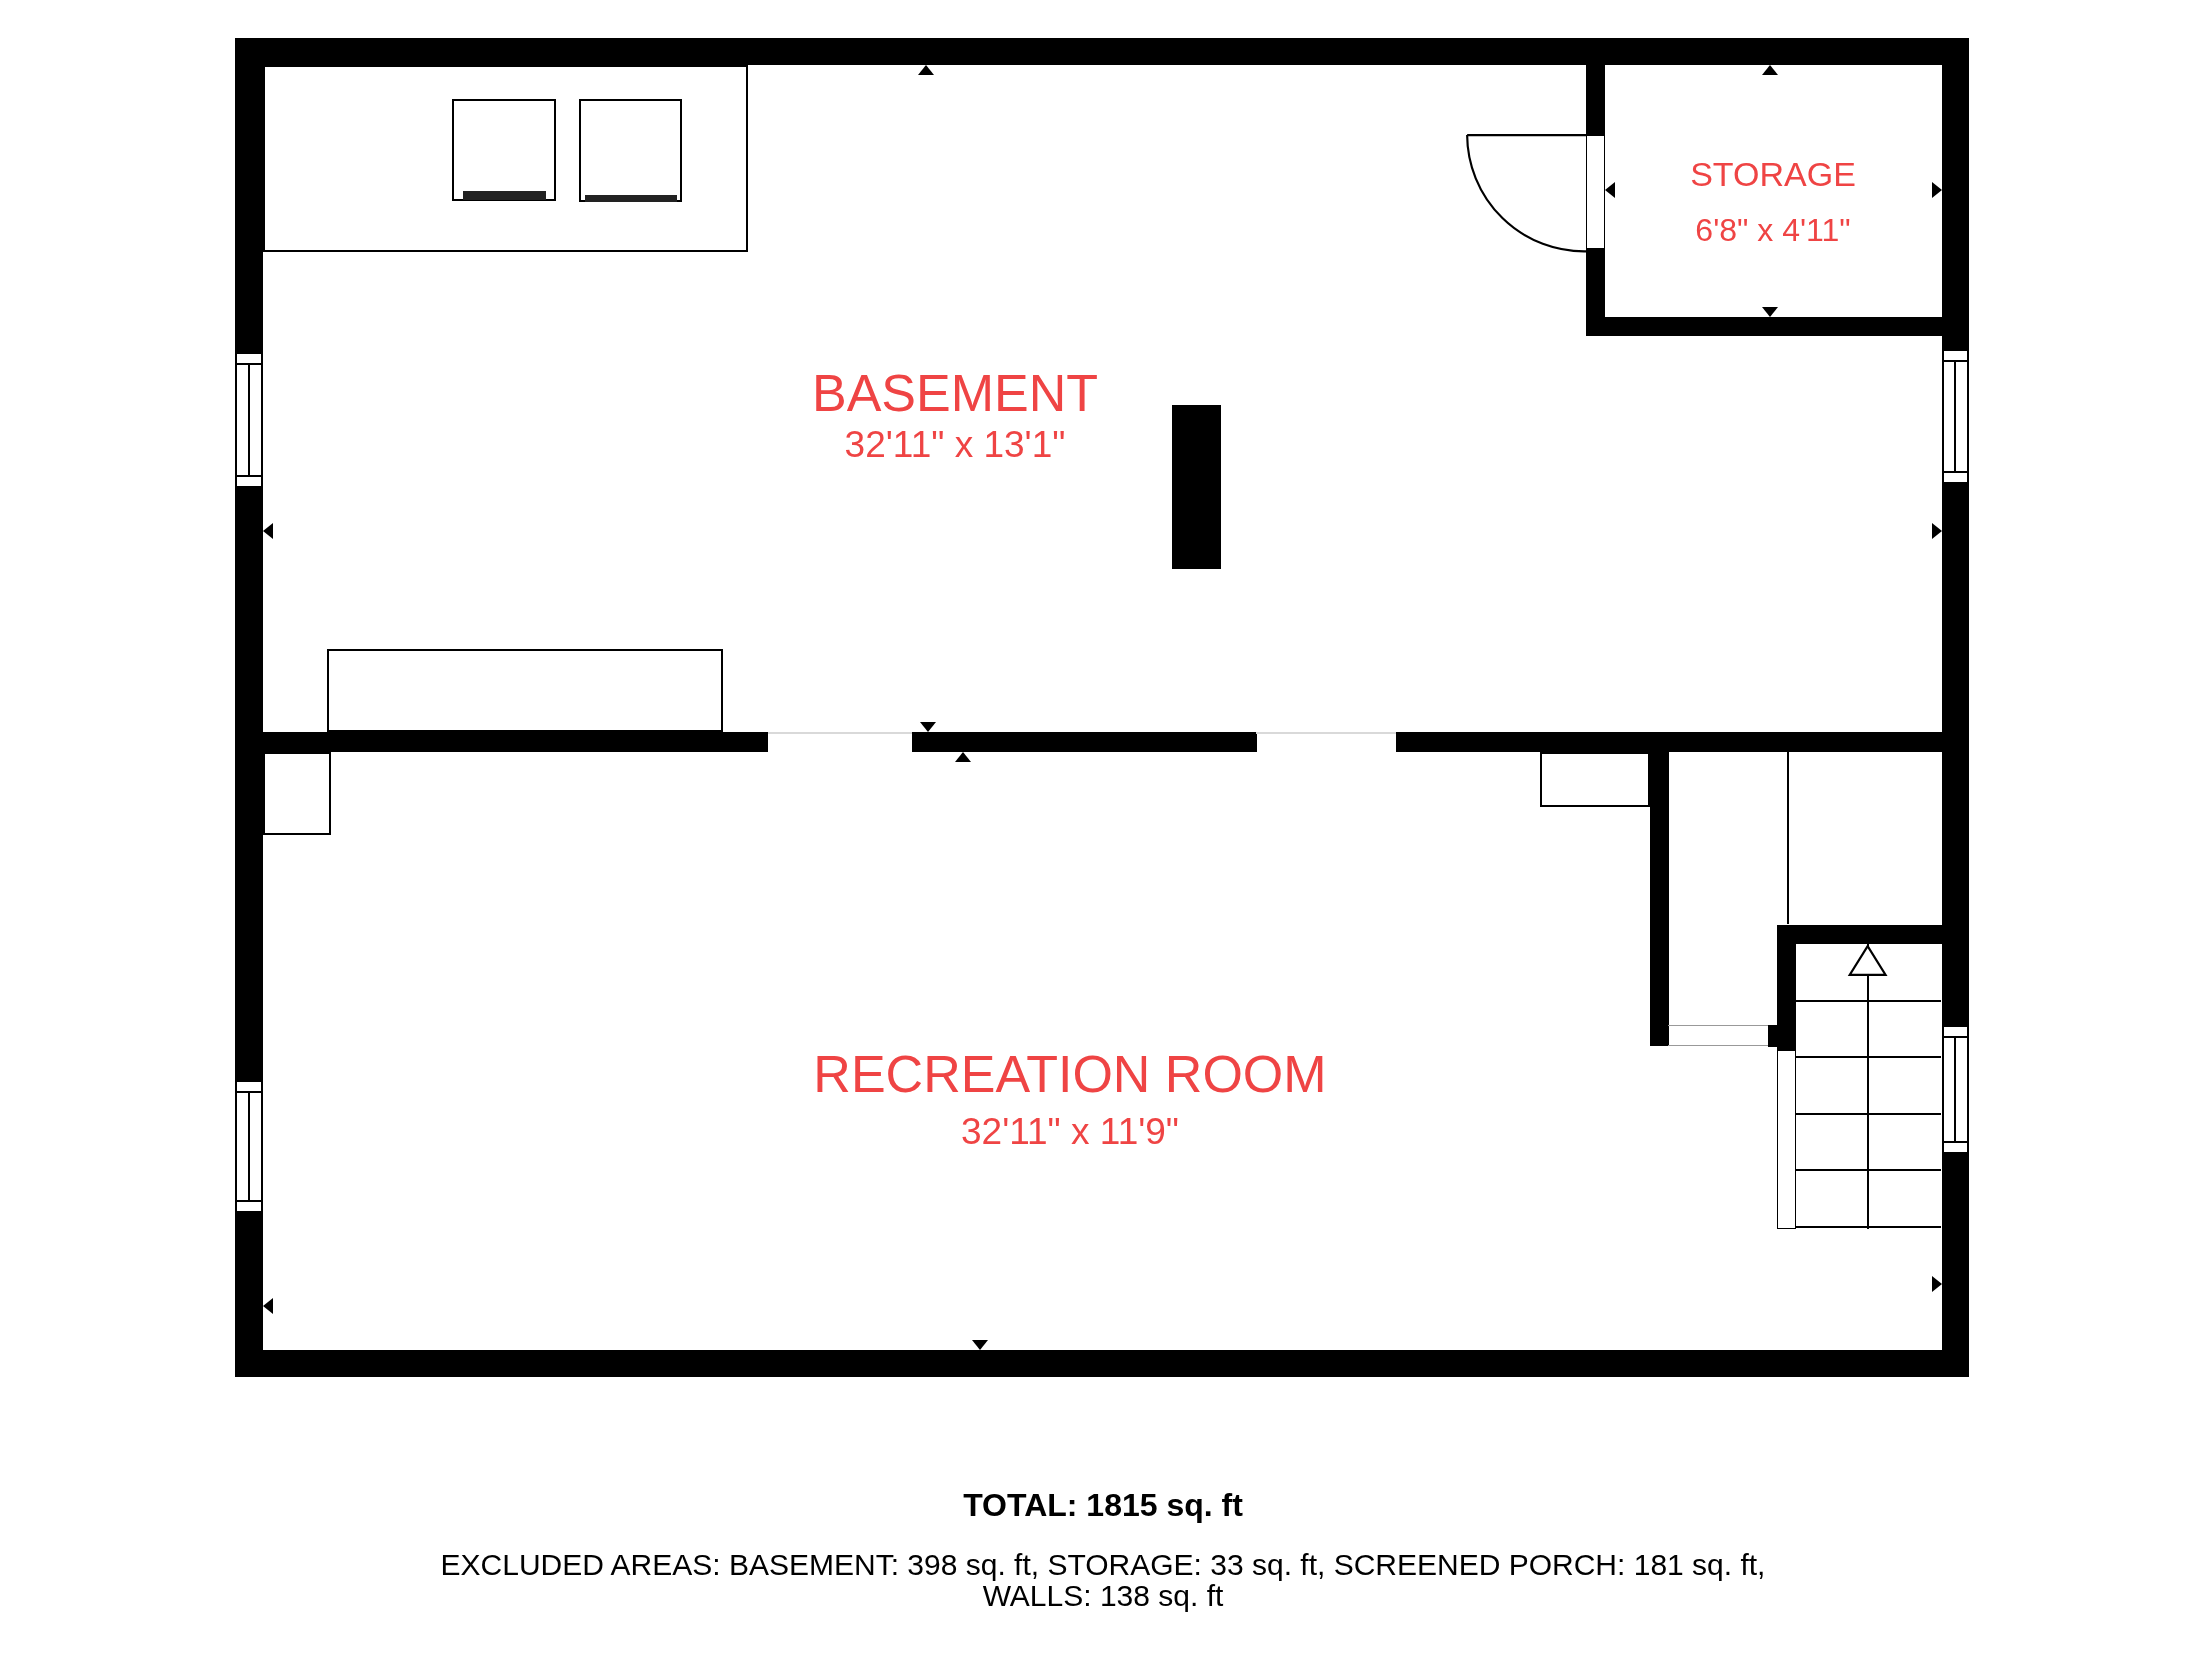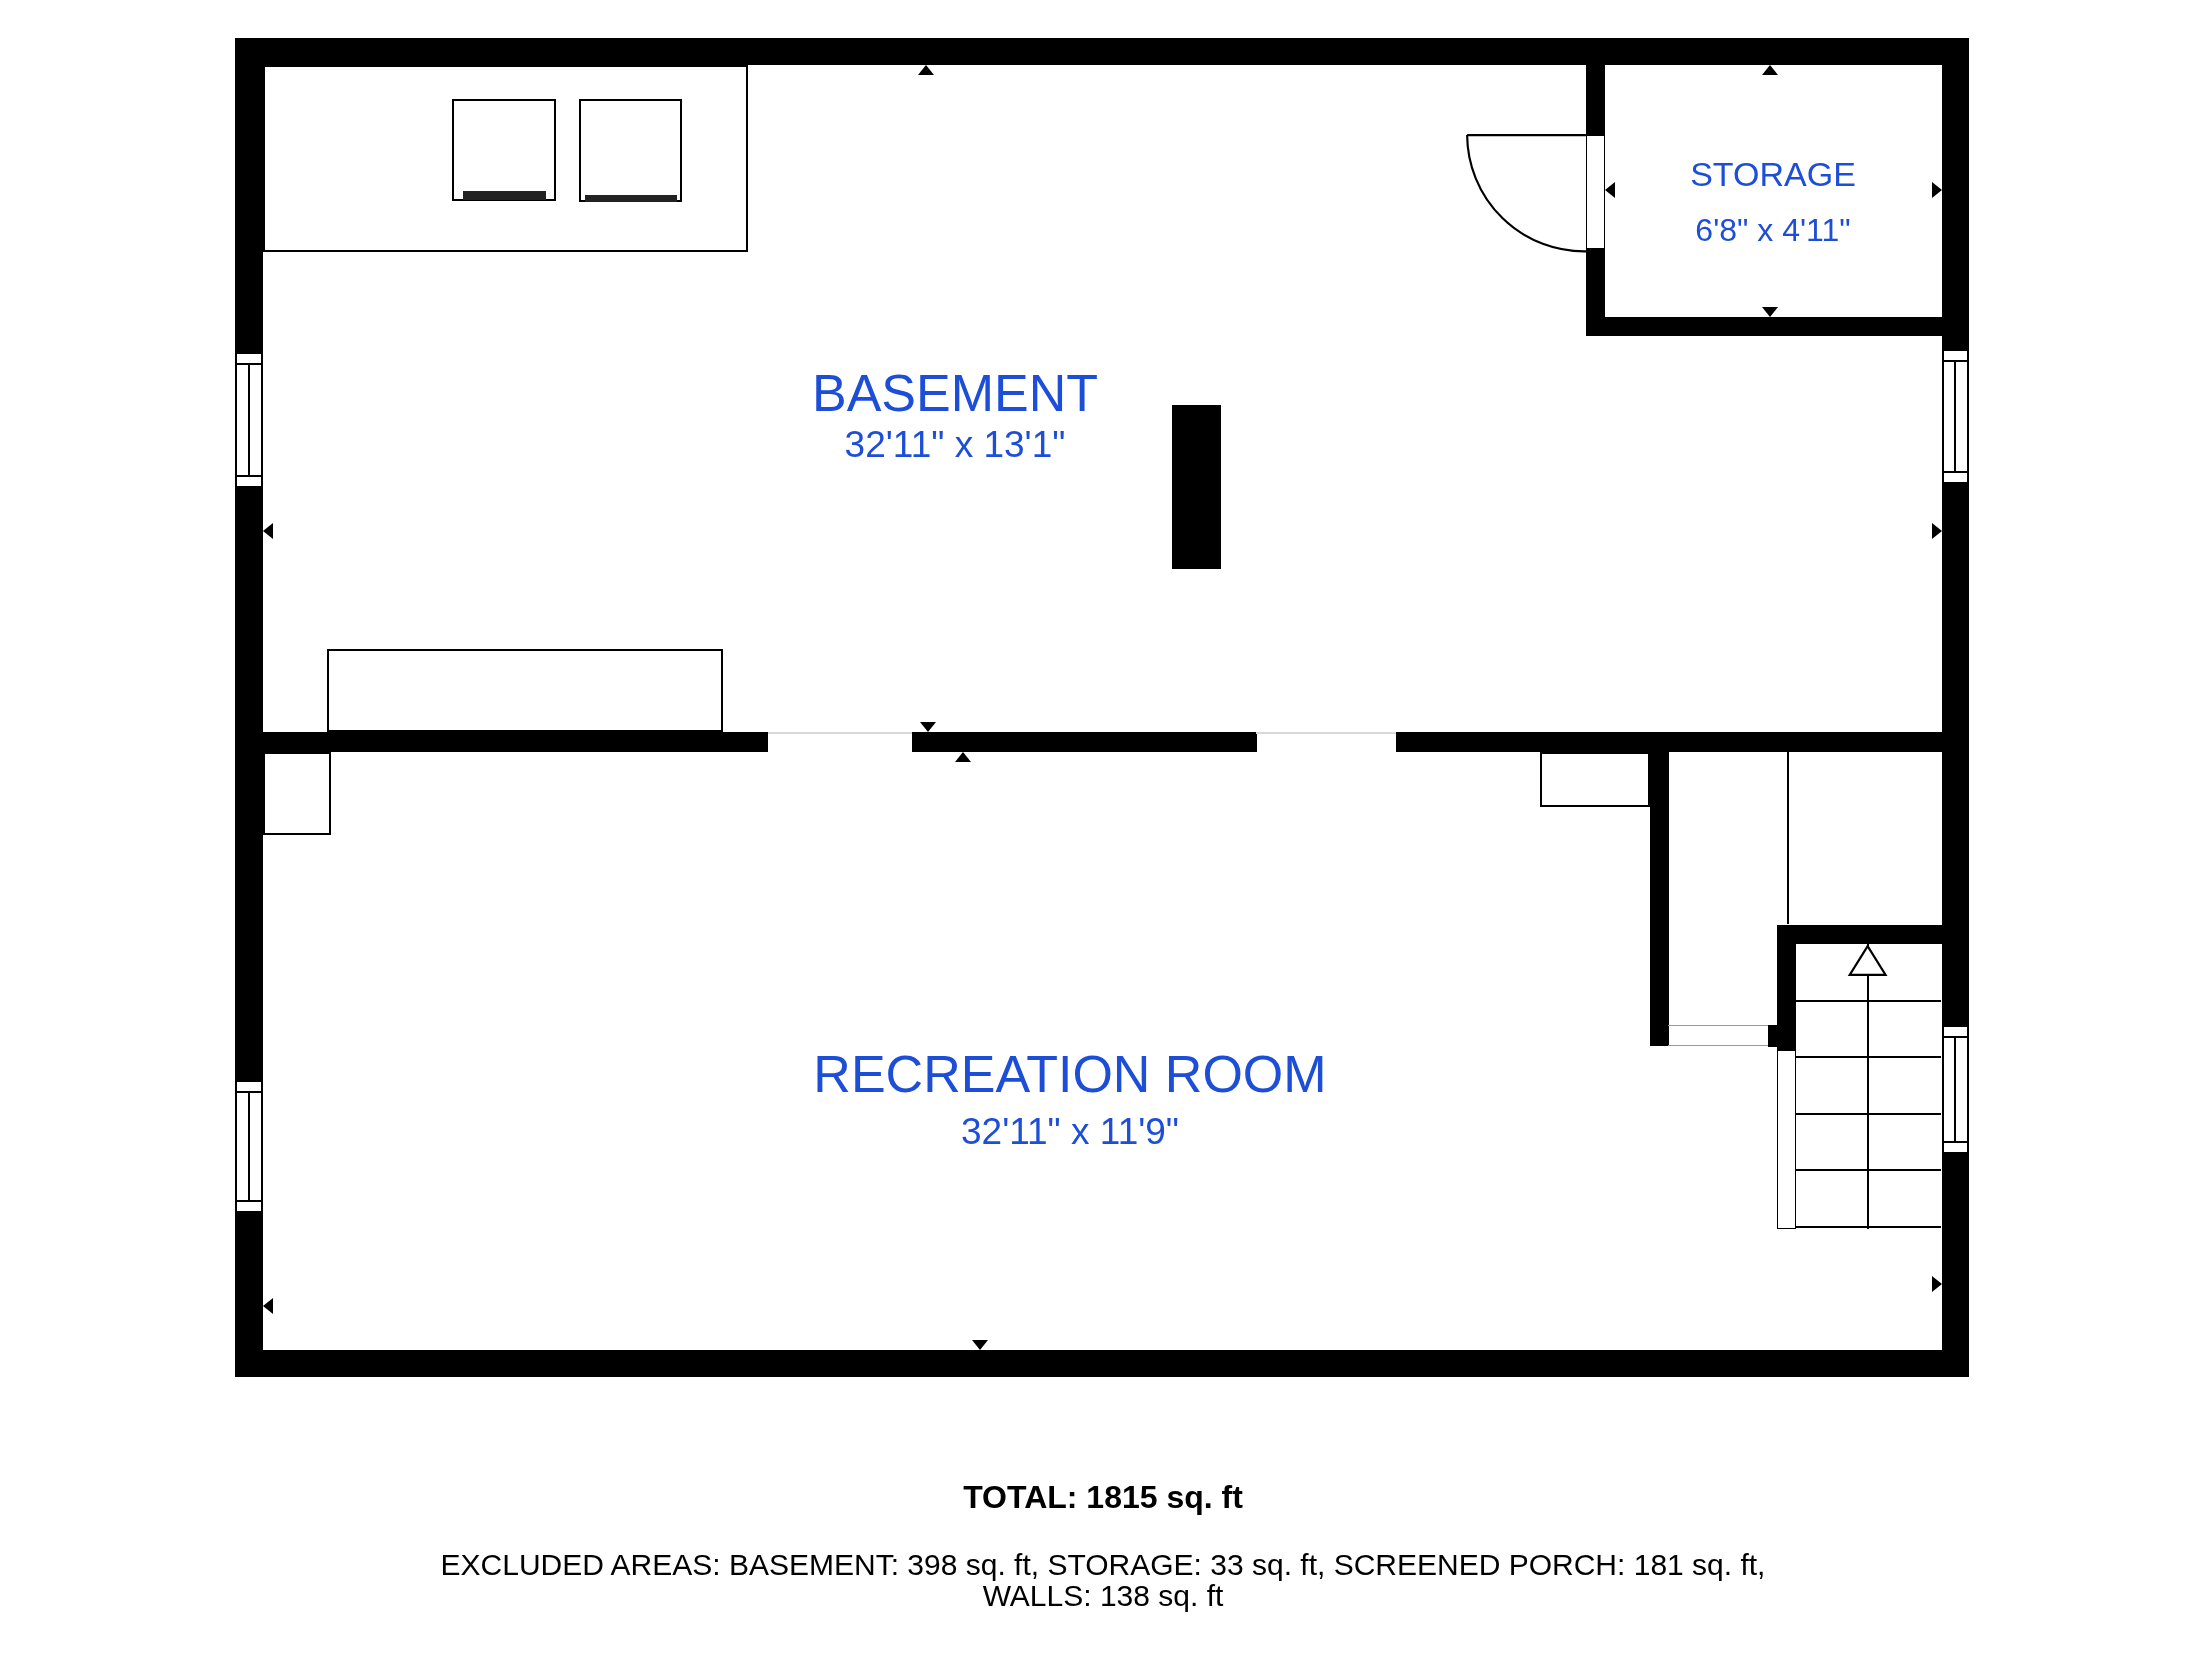--- a/index.html
+++ b/index.html
@@ -31,31 +31,31 @@
   .steps-line{position:absolute;background:var(--wall);height:2.2px;}
   
   .arr{position:absolute;width:0;height:0;}
   .arr.up{border-left:8.6px solid transparent;border-right:8.6px solid transparent;border-bottom:10px solid var(--wall);}
   .arr.down{border-left:8.6px solid transparent;border-right:8.6px solid transparent;border-top:10px solid var(--wall);}
   .arr.left{border-top:8.6px solid transparent;border-bottom:8.6px solid transparent;border-right:10px solid var(--wall);}
   .arr.right{border-top:8.6px solid transparent;border-bottom:8.6px solid transparent;border-left:10px solid var(--wall);}
   
   .room-label,.room-dims{
     position:absolute;transform:translate(-50%,-50%);
-    white-space:nowrap;color:#1d4ed8;letter-spacing:0px;line-height:1;
+    white-space:nowrap;color:#ef4444;letter-spacing:0px;line-height:1;
   }
   .room-label{font-size:52px;}
   .room-dims{font-size:37px;}
   .room-label.small{font-size:34px;}
   .room-dims.small{font-size:32px;}
   .footer-line{
     position:absolute;transform:translate(-50%,-50%);
     white-space:nowrap;color:#000;font-size:30px;line-height:1.1;
   }
-  .footer-line.bold{font-weight:bold;font-size:32px;}
+  .footer-line.bold{font-weight:bold;font-size:32px;margin-top:8px;}
   .footer-line.tiny{font-size:16px;}
   svg.overlay{position:absolute;left:0;top:0;pointer-events:none;}
 </style>
 </head>
 <body>
 
 <div class="canvas">
 
   <div class="wall" style="left:235px;top:38px;width:1734px;height:27px;"></div>
   <div class="wall" style="left:235px;top:1350px;width:1734px;height:27px;"></div>

